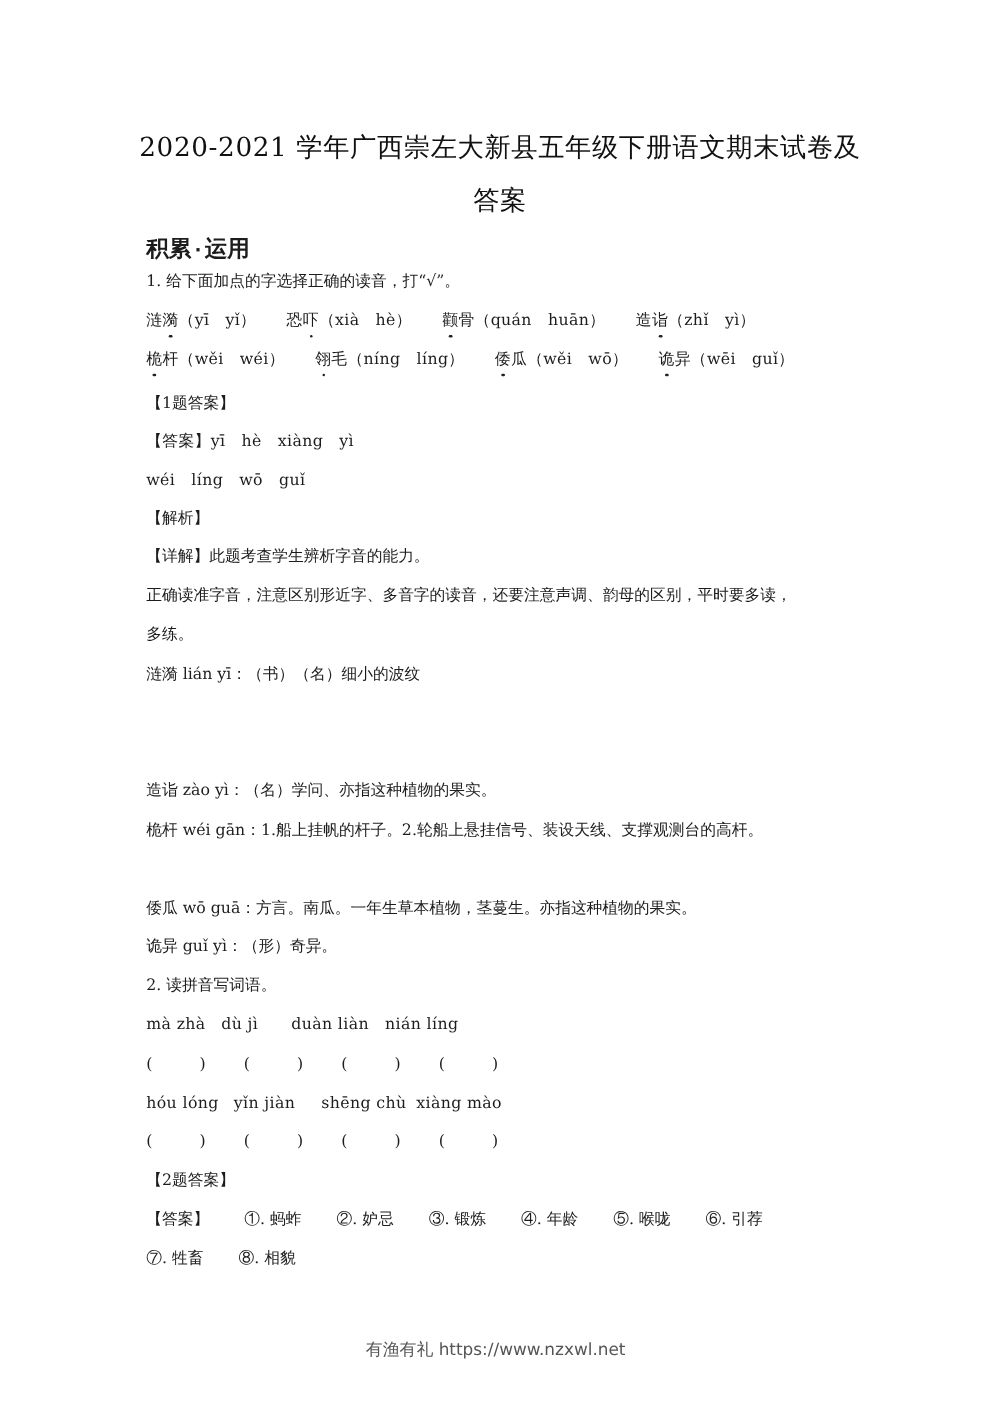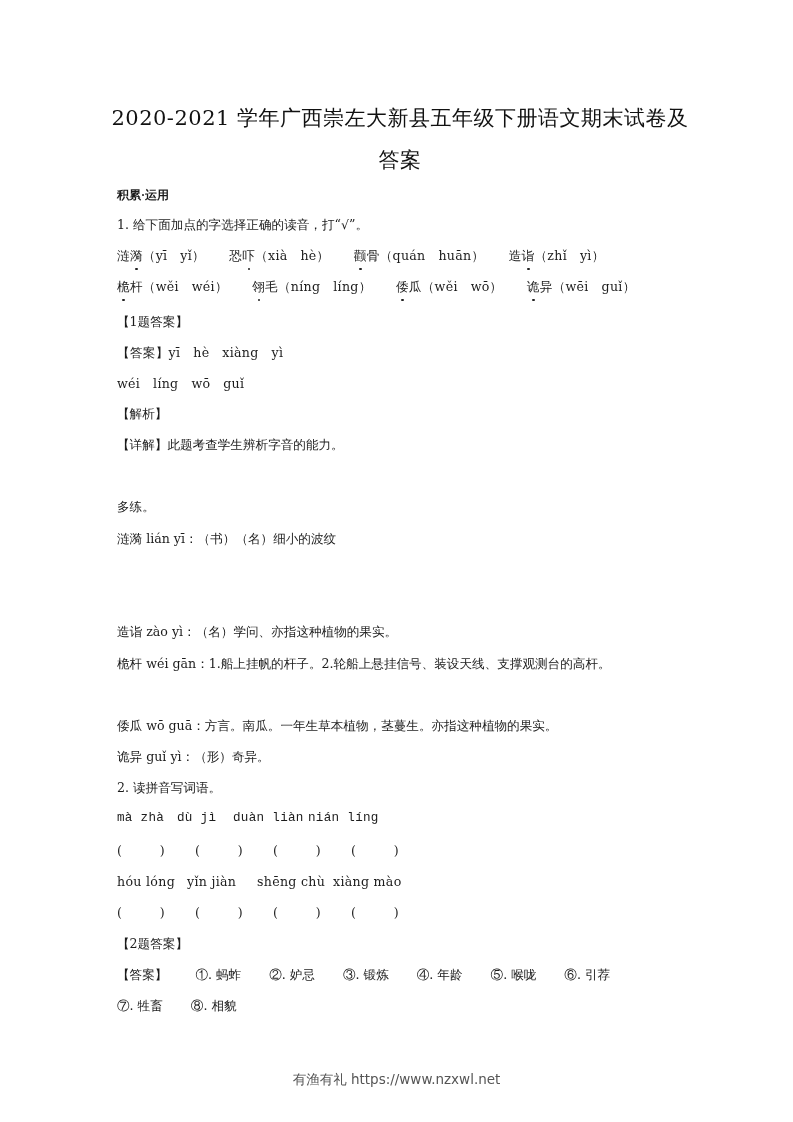--- a/index.html
+++ b/index.html
@@ -11,21 +11,21 @@
   .page { position: absolute; left: 0; top: 0; width: 738px; height: 1122px; }
   .title {
     position: absolute; left: 110px; width: 580px; text-align: center;
     font-size: 21px; color: #111; letter-spacing: 0.5px;
   }
   .t1 { top: 104px; }
   .t2 { top: 146px; }
   .line {
     position: absolute; left: 117px; font-size: 12.6px; white-space: nowrap; color: #1c1c1c;
   }
-  .bold { font-weight: bold; font-family: Liberation Serif, serif; font-size: 12px; }
+  .bold { font-weight: bold; font-family: Liberation Mono, monospace; font-size: 18px; }
   .pin { letter-spacing: 0.3px; }
   .item { display: inline-block; margin-right: 20px; }
   .dot { position: relative; display: inline-block; }
   .dot::after {
     content: ""; position: absolute; left: 50%; bottom: -5px; width: 2.5px; height: 2.5px;
     margin-left: -1px; background: #222; border-radius: 50%;
   }
   .paren-row span { display: inline-block; width: 78px; }
   .ans span.a { display: inline-block; margin-right: 28px; }
   .footer {
@@ -57,31 +57,32 @@
     <span class="item"><span class="dot">翎</span><span>毛</span><span>（níng　líng）</span></span>
     <span class="item"><span class="dot">倭</span><span>瓜</span><span>（wěi　wō）</span></span>
     <span class="item"><span class="dot">诡</span><span>异</span><span>（wēi　guǐ）</span></span>
   </div>
 
   <div class="line" style="top:314px;">【1题答案】</div>
   <div class="line pin" style="top:345px;"><span>【答案】</span><span>yī　hè　xiàng　yì</span></div>
   <div class="line pin" style="top:376px;">wéi　líng　wō　guǐ</div>
   <div class="line" style="top:406px;">【解析】</div>
   <div class="line" style="top:437px;"><span>【详解】</span><span>此题考查学生辨析字音的能力。</span></div>
+  <div class="line" style="top:468px;">正确读准字音，注意区别形近字、多音字的读音，还要注意声调、韵母的区别，平时要多读，</div>
   <div class="line" style="top:499px;">多练。</div>
 
   <div class="line" style="top:531px;">涟漪 lián yī：（书）（名）细小的波纹</div>
   <div class="line" style="top:624px;">造诣 zào yì：（名）学问、亦指这种植物的果实。</div>
   <div class="line" style="top:656px;">桅杆 wéi gān：1.船上挂帆的杆子。2.轮船上悬挂信号、装设天线、支撑观测台的高杆。</div>
   <div class="line" style="top:718px;">倭瓜 wō guā：方言。南瓜。一年生草本植物，茎蔓生。亦指这种植物的果实。</div>
   <div class="line" style="top:749px;">诡异 guǐ yì：（形）奇异。</div>
 
   <div class="line" style="top:780px;">2. 读拼音写词语。</div>
 
-  <div class="line pin" style="top:811px;font-family:Liberation Mono, monospace;">
+  <div class="line pin" style="top:811px;">
     <span style="display:inline-block;width:60px;">mà zhà</span><span style="display:inline-block;width:56px;">dù jì</span><span style="display:inline-block;width:75px;">duàn liàn</span><span style="display:inline-block;width:75px;">nián líng</span>
   </div>
   <div class="line paren-row" style="top:843px;">
     <span>(　　　)</span><span>(　　　)</span><span>(　　　)</span><span>(　　　)</span>
   </div>
   <div class="line pin" style="top:874px;">
     <span style="display:inline-block;width:70px;">hóu lóng</span><span style="display:inline-block;width:70px;">yǐn jiàn</span><span style="display:inline-block;width:76px;">shēng chù</span><span style="display:inline-block;width:76px;">xiàng mào</span>
   </div>
   <div class="line paren-row" style="top:905px;">
     <span>(　　　)</span><span>(　　　)</span><span>(　　　)</span><span>(　　　)</span>

